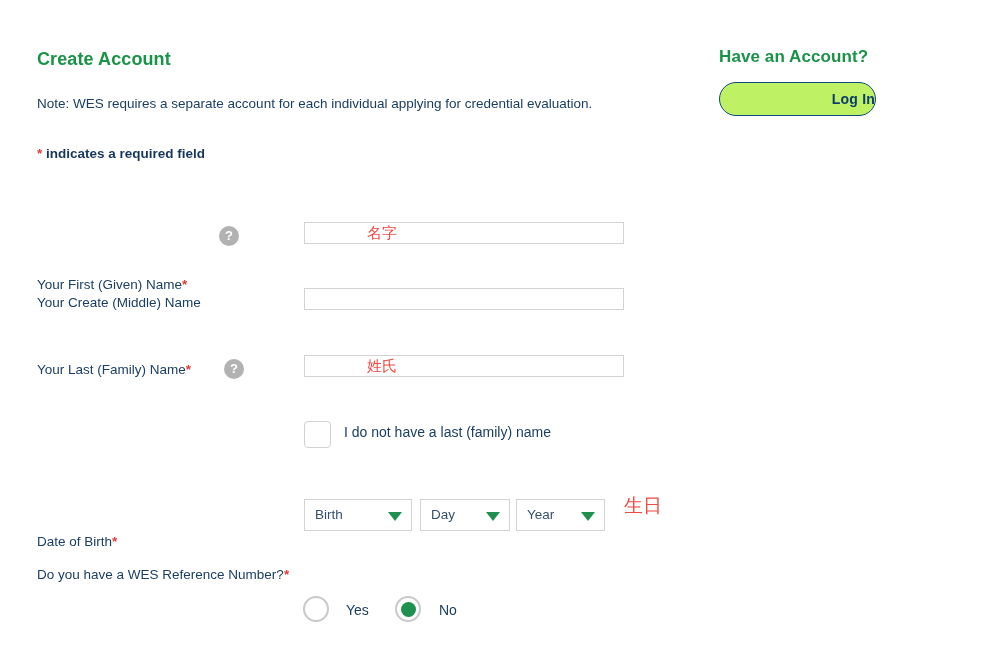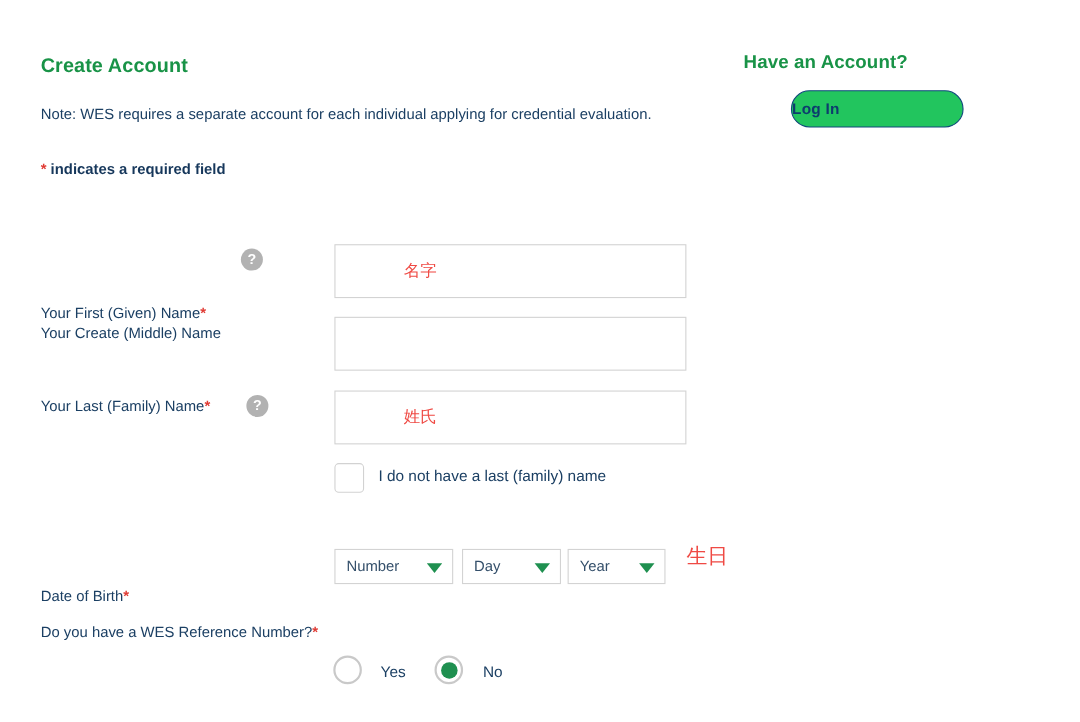--- a/index.html
+++ b/index.html
@@ -21,21 +21,21 @@
   
   .page-title {
     left: 37px;
     top: 49px;
     font-size: 18px;
     font-weight: bold;
     color: #199347;
     letter-spacing: 0.1px;
   }
   .side-title {
-    left: 676px;
+    left: 719px;
     top: 47px;
     font-size: 17px;
     font-weight: bold;
     color: #199347;
     letter-spacing: 0.1px;
   }
 
   
   .note-line {
     left: 37px;
@@ -61,30 +61,30 @@
   }
 
   
   .login-btn {
     left: 719px;
     top: 82px;
     width: 157px;
     height: 34px;
     border: 1.6px solid #10487c;
     border-radius: 17px;
-    background: #22c55e;
+    background: #bef264;
     color: #0d3c6e;
     font-family: "Liberation Sans", "DejaVu Sans", sans-serif;
     font-size: 14px;
     font-weight: bold;
     letter-spacing: 0.2px;
     cursor: pointer;
     padding: 0;
     line-height: 32px;
-    text-align: left;
+    text-align: right;
   }
 
   
   .field-label {
     font-size: 13.5px;
     color: #1b3f63;
     white-space: nowrap;
   }
   .lbl-first  { left: 37px; top: 229px; margin-top: 48px; }
   .lbl-middle { left: 37px; top: 295px; }
@@ -107,21 +107,21 @@
     line-height: 20px;
     cursor: pointer;
     font-family: "Liberation Sans", "DejaVu Sans", sans-serif;
   }
   .help-first { left: 219px; top: 226px; }
   .help-last  { left: 224px; top: 359px; }
 
   
   .text-input {
     width: 320px;
-    height: 49px;
+    height: 22px;
     border: 1px solid #d3d3d3;
     background: #ffffff;
     box-sizing: border-box;
     font-family: "Liberation Sans", "DejaVu Sans", sans-serif;
     font-size: 15px;
     color: #ef4a44;
     padding: 0 0 0 62px;
     outline: none;
   }
   .inp-first  { left: 304px; top: 222px; }
@@ -254,21 +254,21 @@
 <input class="abs text-input inp-last" type="text" value="姓氏" style="">
 
 <div class="abs checkbox-box"></div>
 <div class="abs checkbox-label">I do not have a last (family) name</div>
 
 <div class="abs field-label lbl-dob">
   <span>Date of Birth</span><span class="req-star">*</span>
 </div>
 
 <div class="select-box sel-month">
-  <span class="sel-text">Number</span>
+  <span class="sel-text">Birth</span>
   <span class="caret"></span>
 </div>
 <div class="select-box sel-day">
   <span class="sel-text">Day</span>
   <span class="caret"></span>
 </div>
 <div class="select-box sel-year">
   <span class="sel-text">Year</span>
   <span class="caret"></span>
 </div>

